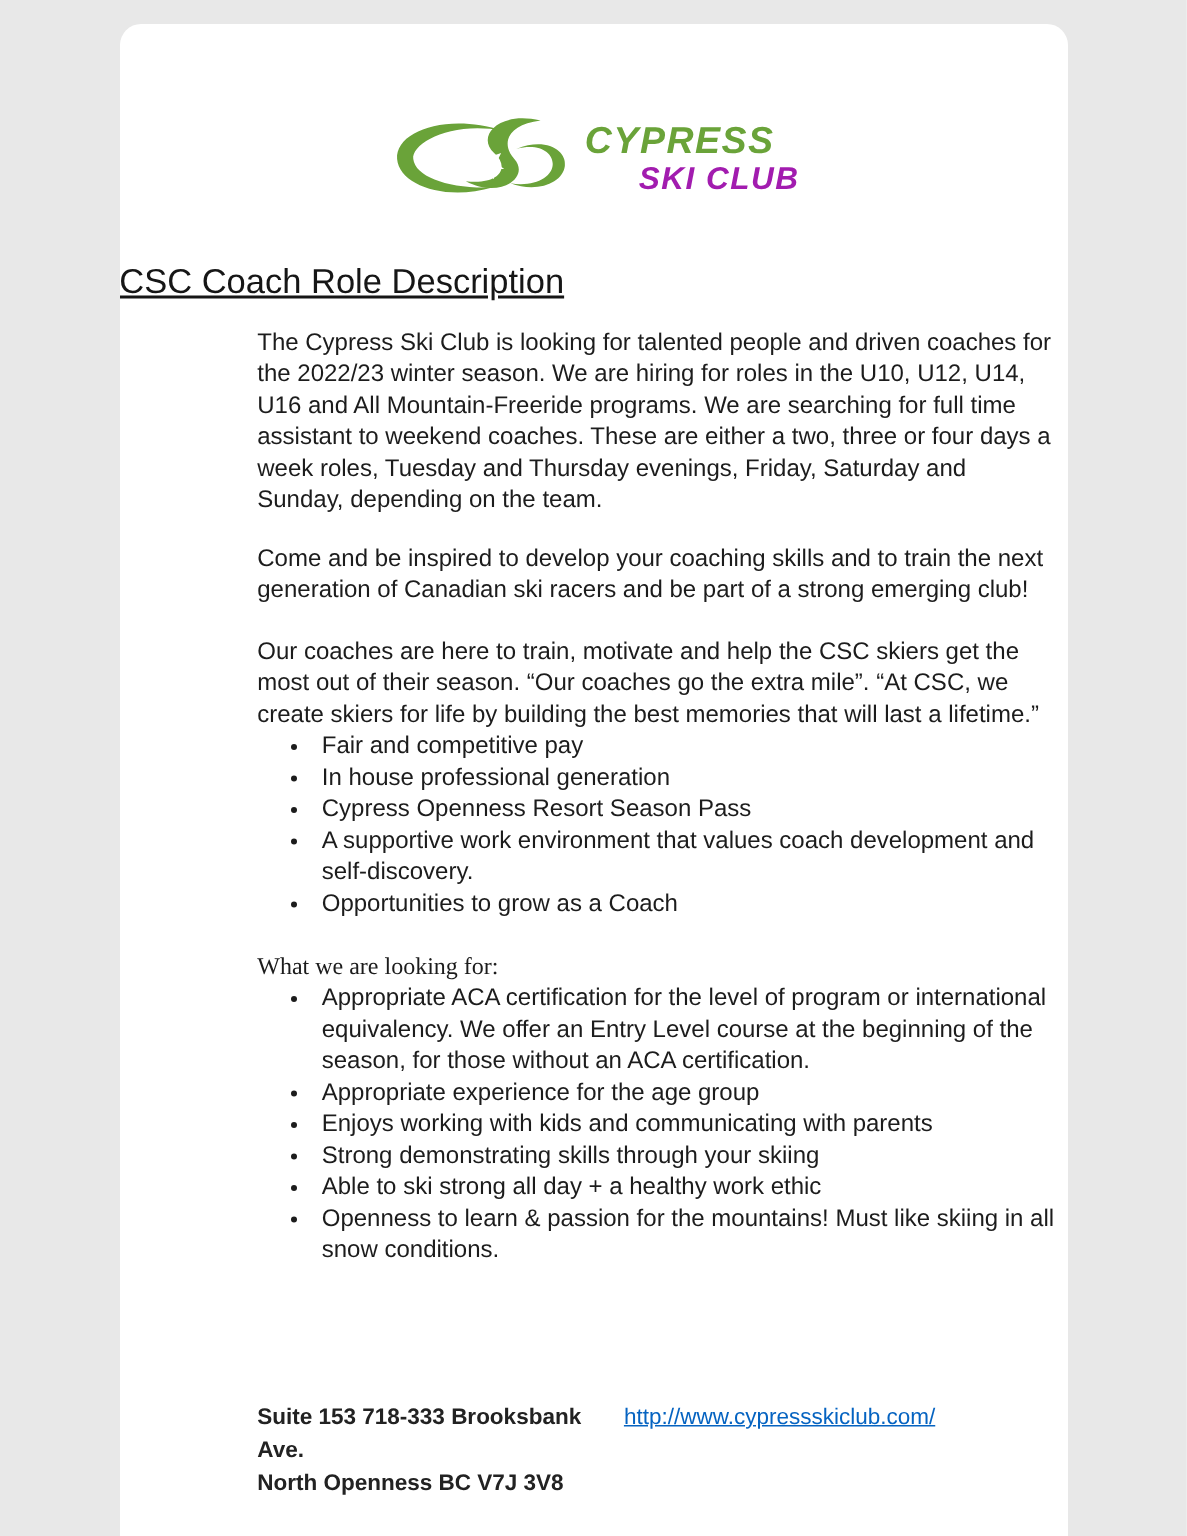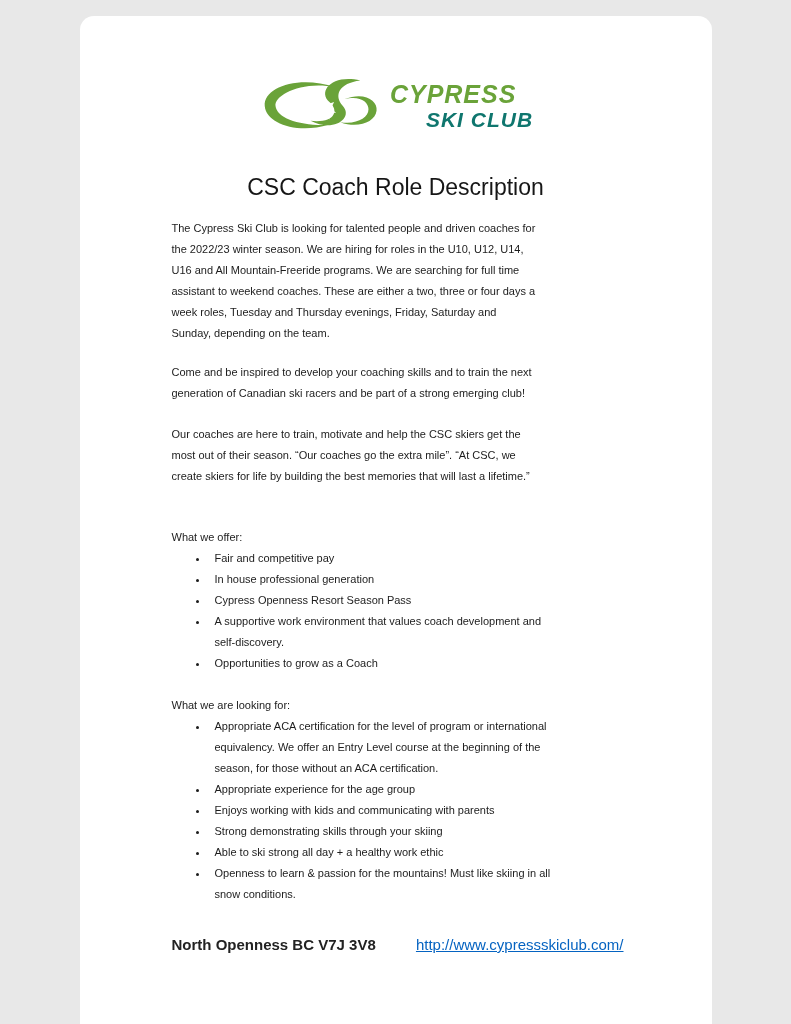--- a/index.html
+++ b/index.html
@@ -26,46 +26,46 @@
   .logo-mark { width: 128px; height: 80px; }
   .brand-text { display: flex; flex-direction: column; line-height: 1.05; }
   .brand-top {
     color: #6aa339;
     font-size: 25px;
     font-weight: bold;
     font-style: italic;
     letter-spacing: 1px;
   }
   .brand-bottom {
-    color: #0f766e;
+    color: #a21caf;
     font-size: 21px;
     font-weight: bold;
     font-style: italic;
     letter-spacing: 1px;
     margin-left: 36px;
     margin-top: 2px;
   }
   
   .title {
     margin-top: 28px;
-    text-align: center;
     font-size: 23px;
     font-weight: 400;
+    text-decoration: underline;
     color: #161616;
   }
   
   .content {
     padding: 0 80px 0 92px;
-    font-size: 11px;
+    font-size: 16px;
     line-height: 21px;
   }
   .para { white-space: pre; margin-top: 20px; }
   .para.first { margin-top: 17px; }
   .section-heading { margin-top: 40px; white-space: pre; }
-  .section-heading.second { margin-top: 21px; }
+  .section-heading.second { margin-top: 21px; font-family: Liberation Serif, serif; }
   ul.bullets {
     list-style: disc;
     margin: 0;
     padding-left: 37px;
   }
   ul.bullets li {
     padding-left: 6px;
     white-space: pre;
   }
   
@@ -118,21 +118,20 @@
 U16 and All Mountain-Freeride programs. We are searching for full time
 assistant to weekend coaches. These are either a two, three or four days a
 week roles, Tuesday and Thursday evenings, Friday, Saturday and
 Sunday, depending on the team.</p>
     <p class="para" style="margin-top:18px">Come and be inspired to develop your coaching skills and to train the next
 generation of Canadian ski racers and be part of a strong emerging club!</p>
     <p class="para">Our coaches are here to train, motivate and help the CSC skiers get the
 most out of their season. “Our coaches go the extra mile”. “At CSC, we
 create skiers for life by building the best memories that will last a lifetime.”</p>
 
-    <div class="section-heading">What we offer:</div>
     <ul class="bullets">
       <li>Fair and competitive pay</li>
       <li>In house professional generation</li>
       <li>Cypress Openness Resort Season Pass</li>
       <li>A supportive work environment that values coach development and
 self-discovery.</li>
       <li>Opportunities to grow as a Coach</li>
     </ul>
 
     <div class="section-heading second">What we are looking for:</div>
@@ -144,18 +143,19 @@
       <li>Enjoys working with kids and communicating with parents</li>
       <li>Strong demonstrating skills through your skiing</li>
       <li>Able to ski strong all day + a healthy work ethic</li>
       <li>Openness to learn &amp; passion for the mountains! Must like skiing in all
 snow conditions.</li>
     </ul>
   </div>
 
   <div class="footer">
     <div class="address">
+      <div>Suite 153 718-333 Brooksbank Ave.</div>
       <div>North Openness BC V7J 3V8</div>
     </div>
     <a class="website">http://www.cypressskiclub.com/</a>
   </div>
 
 </div>
 
 </body></html>

